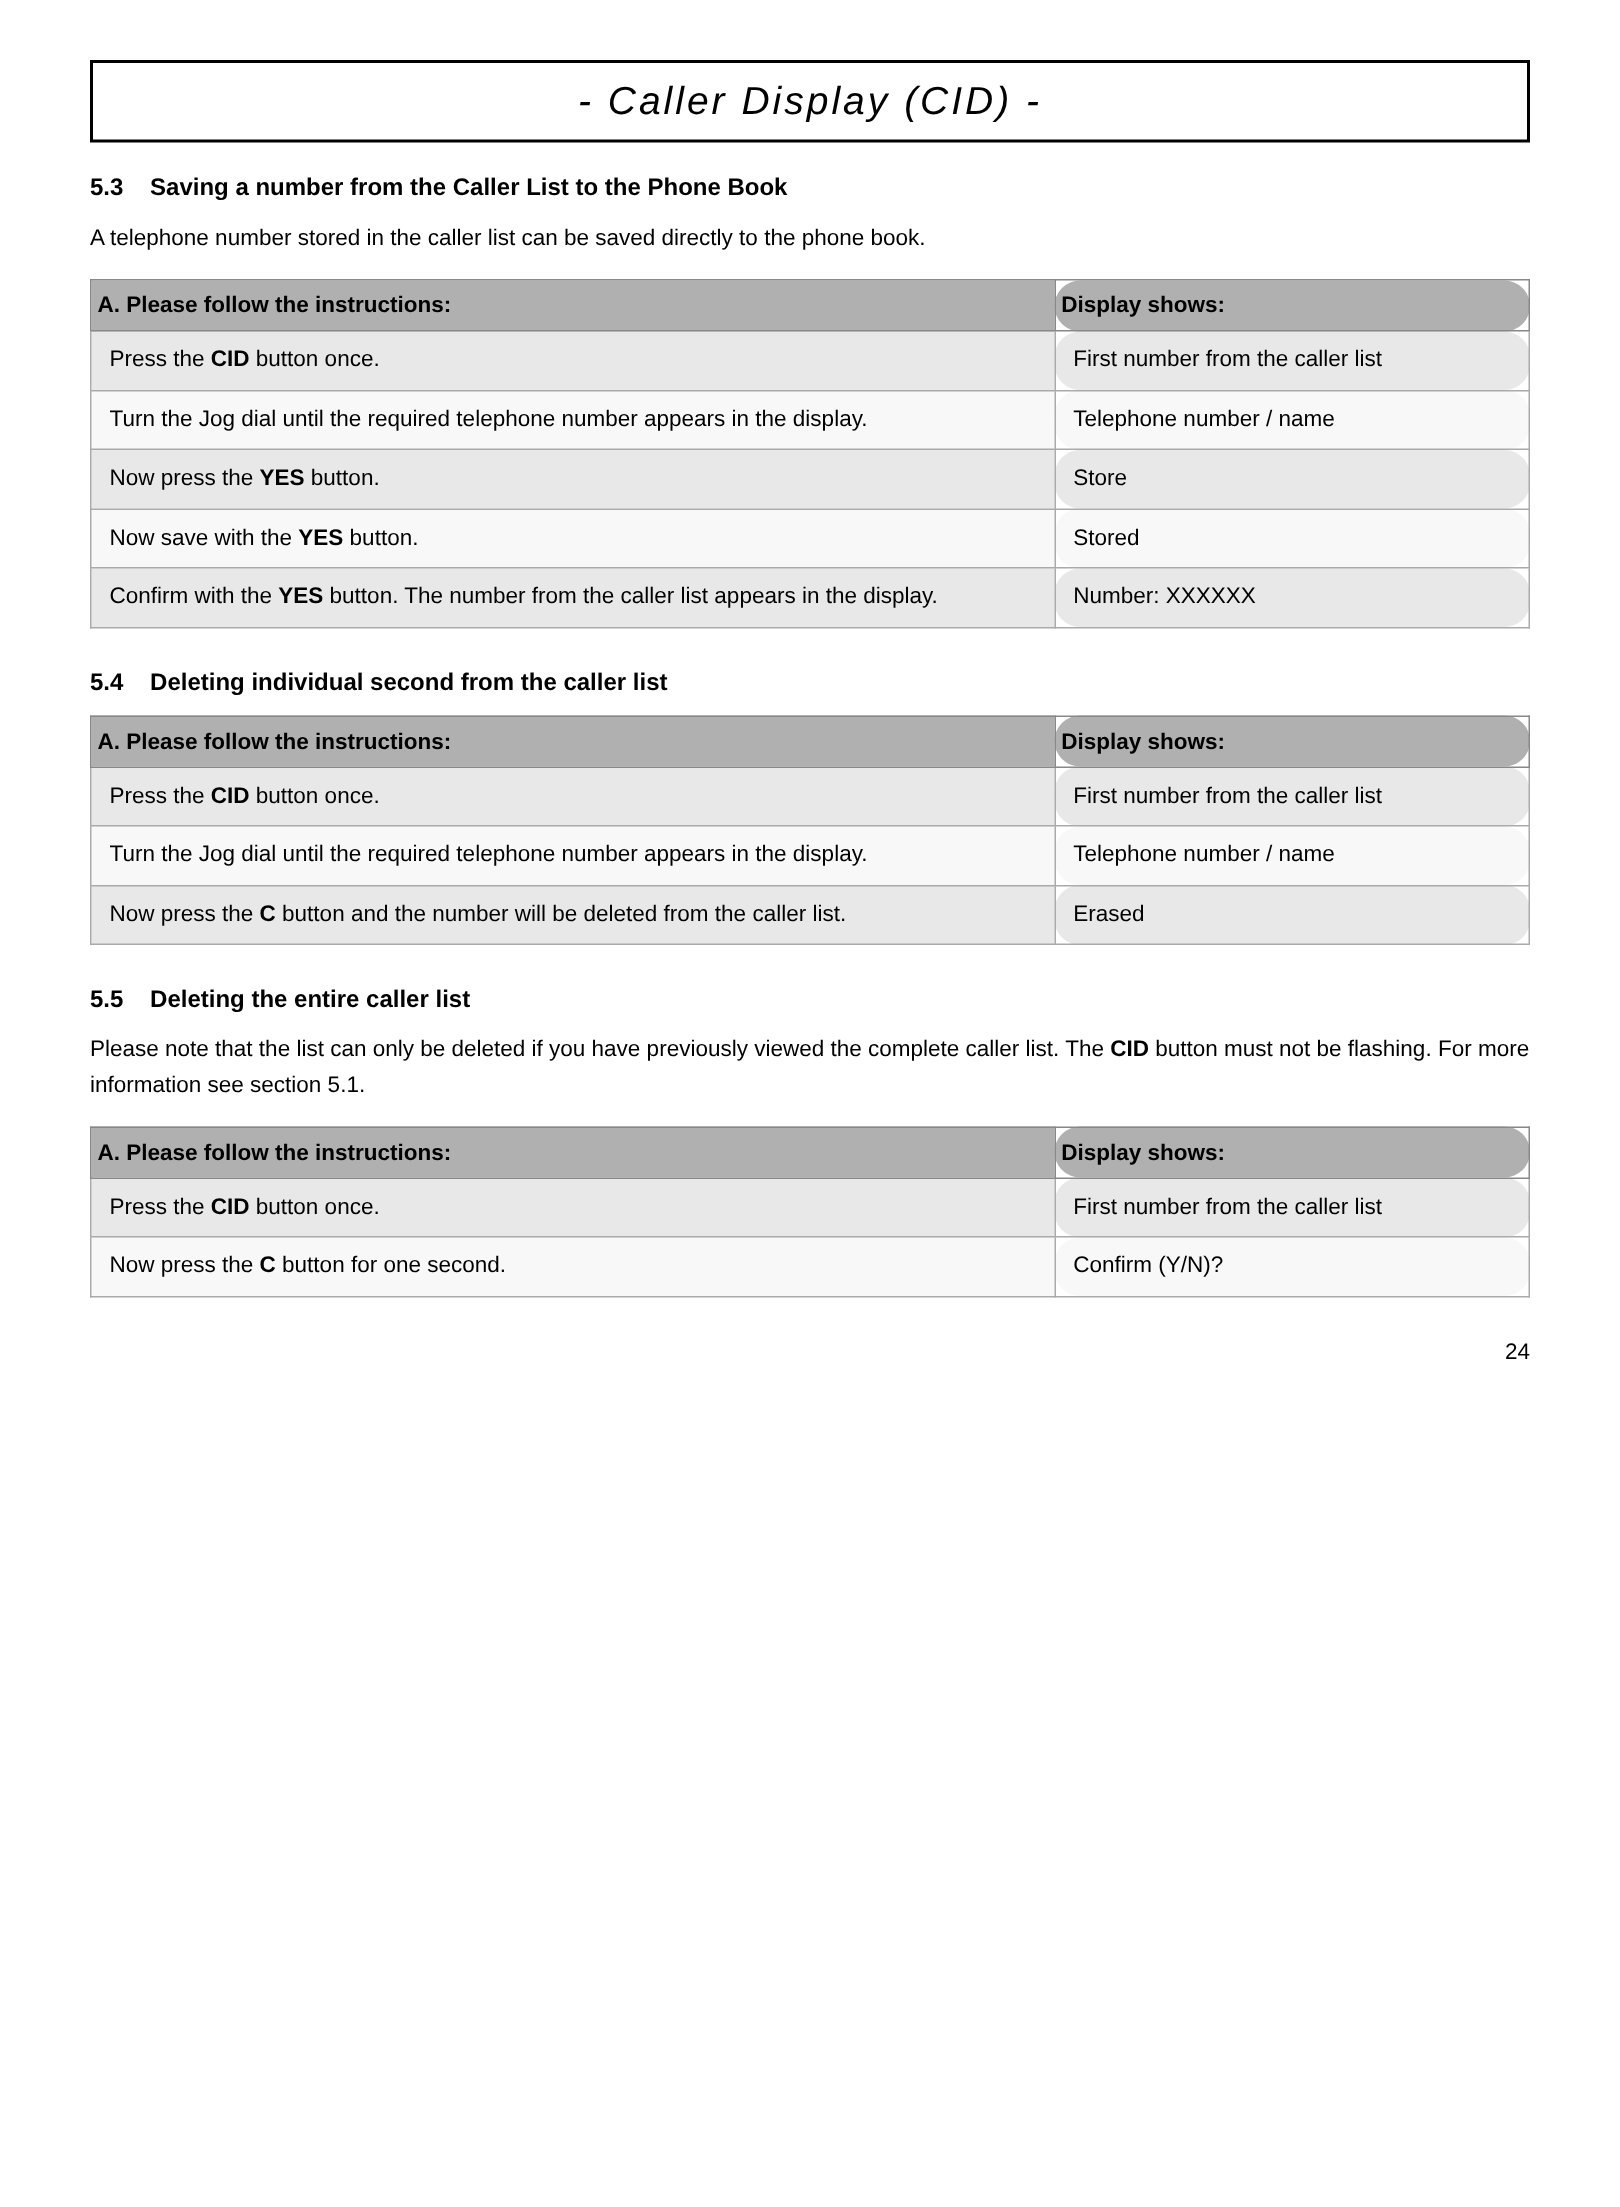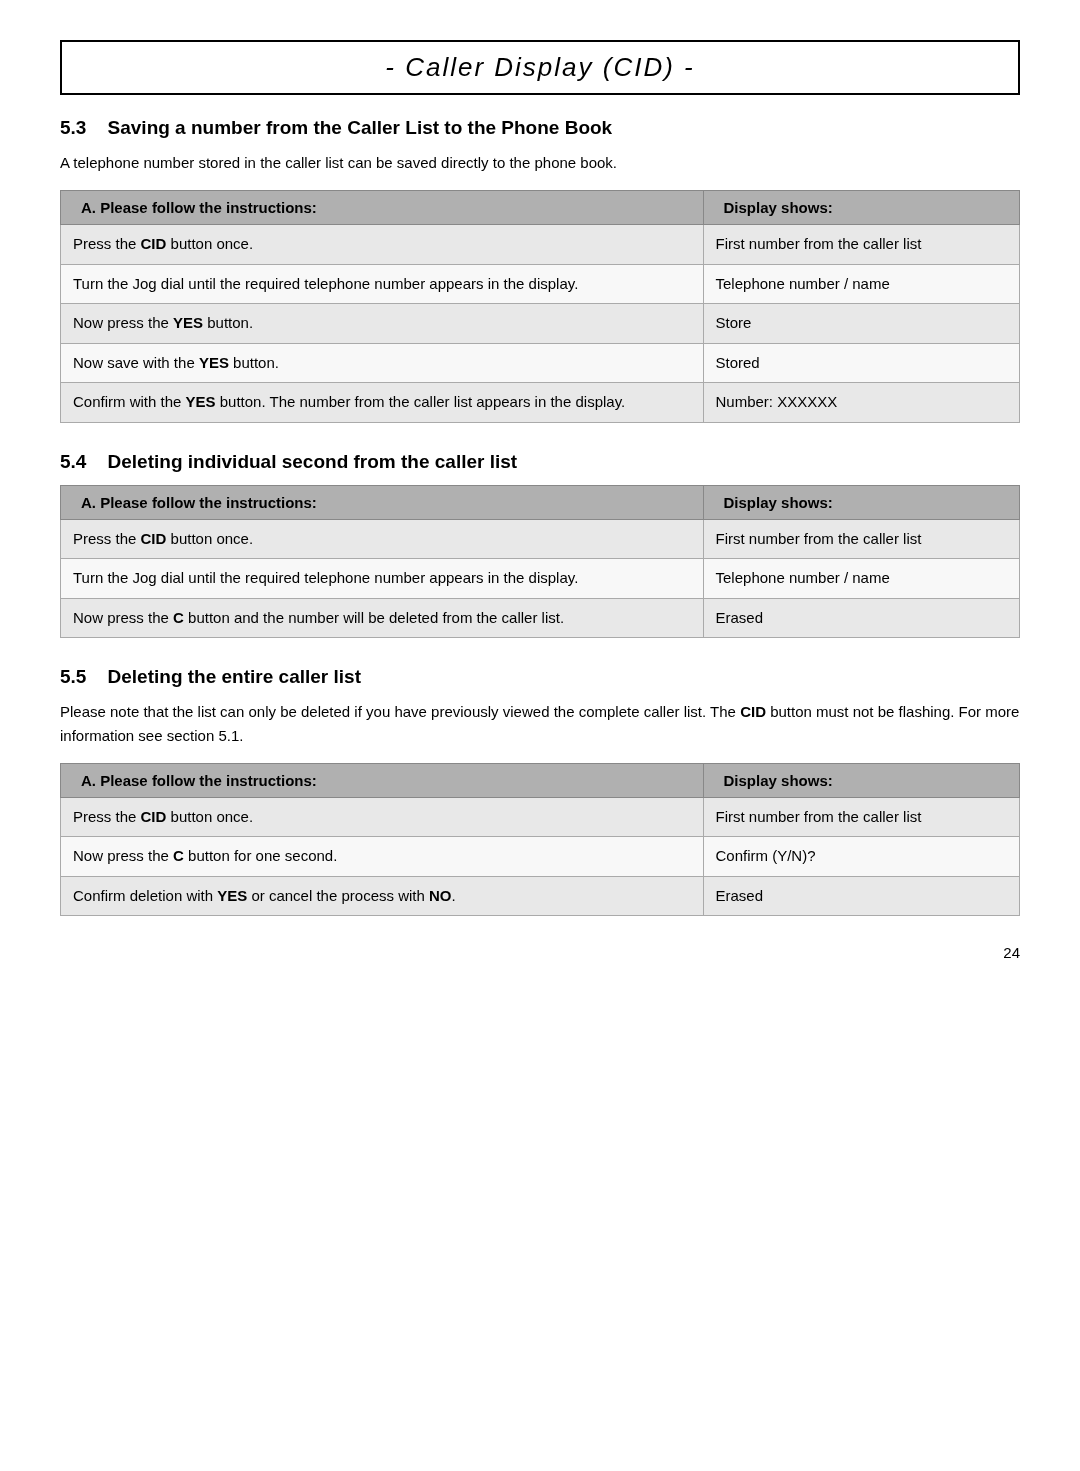--- a/index.html
+++ b/index.html
@@ -22,42 +22,42 @@
       font-style: italic;
       font-size: 26px;
       text-align: center;
       border: 2px solid #000;
       padding: 10px 32px;
       margin-bottom: 22px;
       letter-spacing: 2px;
     }
 
     .section-heading {
-      font-size: 19px;
+      font-size: 16px;
       font-weight: bold;
       margin-bottom: 12px;
     }
 
     .body-text {
       font-size: 15px;
       line-height: 1.55;
       margin-bottom: 16px;
     }
 
     .instruction-table {
       width: 100%;
       border-collapse: collapse;
       margin-bottom: 22px;
       font-size: 15px;
     }
 
     .instruction-table th {
       background: #b0b0b0;
       font-weight: bold;
-      padding: 8px 20px;
+      padding: 8px 4px;
       border: 1px solid #888;
       text-align: left;
       font-size: 15px;
     }
 
     .instruction-table td {
       padding: 8px 12px;
       border: 1px solid #aaa;
       vertical-align: top;
       line-height: 1.5;
@@ -70,20 +70,21 @@
     .instruction-table tr:nth-child(even) td {
       background: #f8f8f8;
     }
 
     .col-instruction {
       width: 67%;
     }
 
     .col-display {
       width: 33%;
+      border-radius: 17px;
     }
 
     .full-row td {
       background: #fff !important;
       width: 100%;
     }
 
     .section-block {
       margin-bottom: 28px;
     }
@@ -181,21 +182,17 @@
     </thead>
     <tbody>
       <tr>
         <td class="col-instruction">Press the <strong>CID</strong> button once.</td>
         <td class="col-display">First number from the caller list</td>
       </tr>
       <tr>
         <td class="col-instruction">Now press the <strong>C</strong> button for one second.</td>
         <td class="col-display">Confirm (Y/N)?</td>
       </tr>
-      <tr>
-        <td class="col-instruction">Confirm deletion with <strong>YES</strong> or cancel the process with <strong>NO</strong>.</td>
-        <td class="col-display">Erased</td>
-      </tr>
     </tbody>
   </table>
 </div>
 
 <div class="page-number">24</div>
 
 </body></html>

